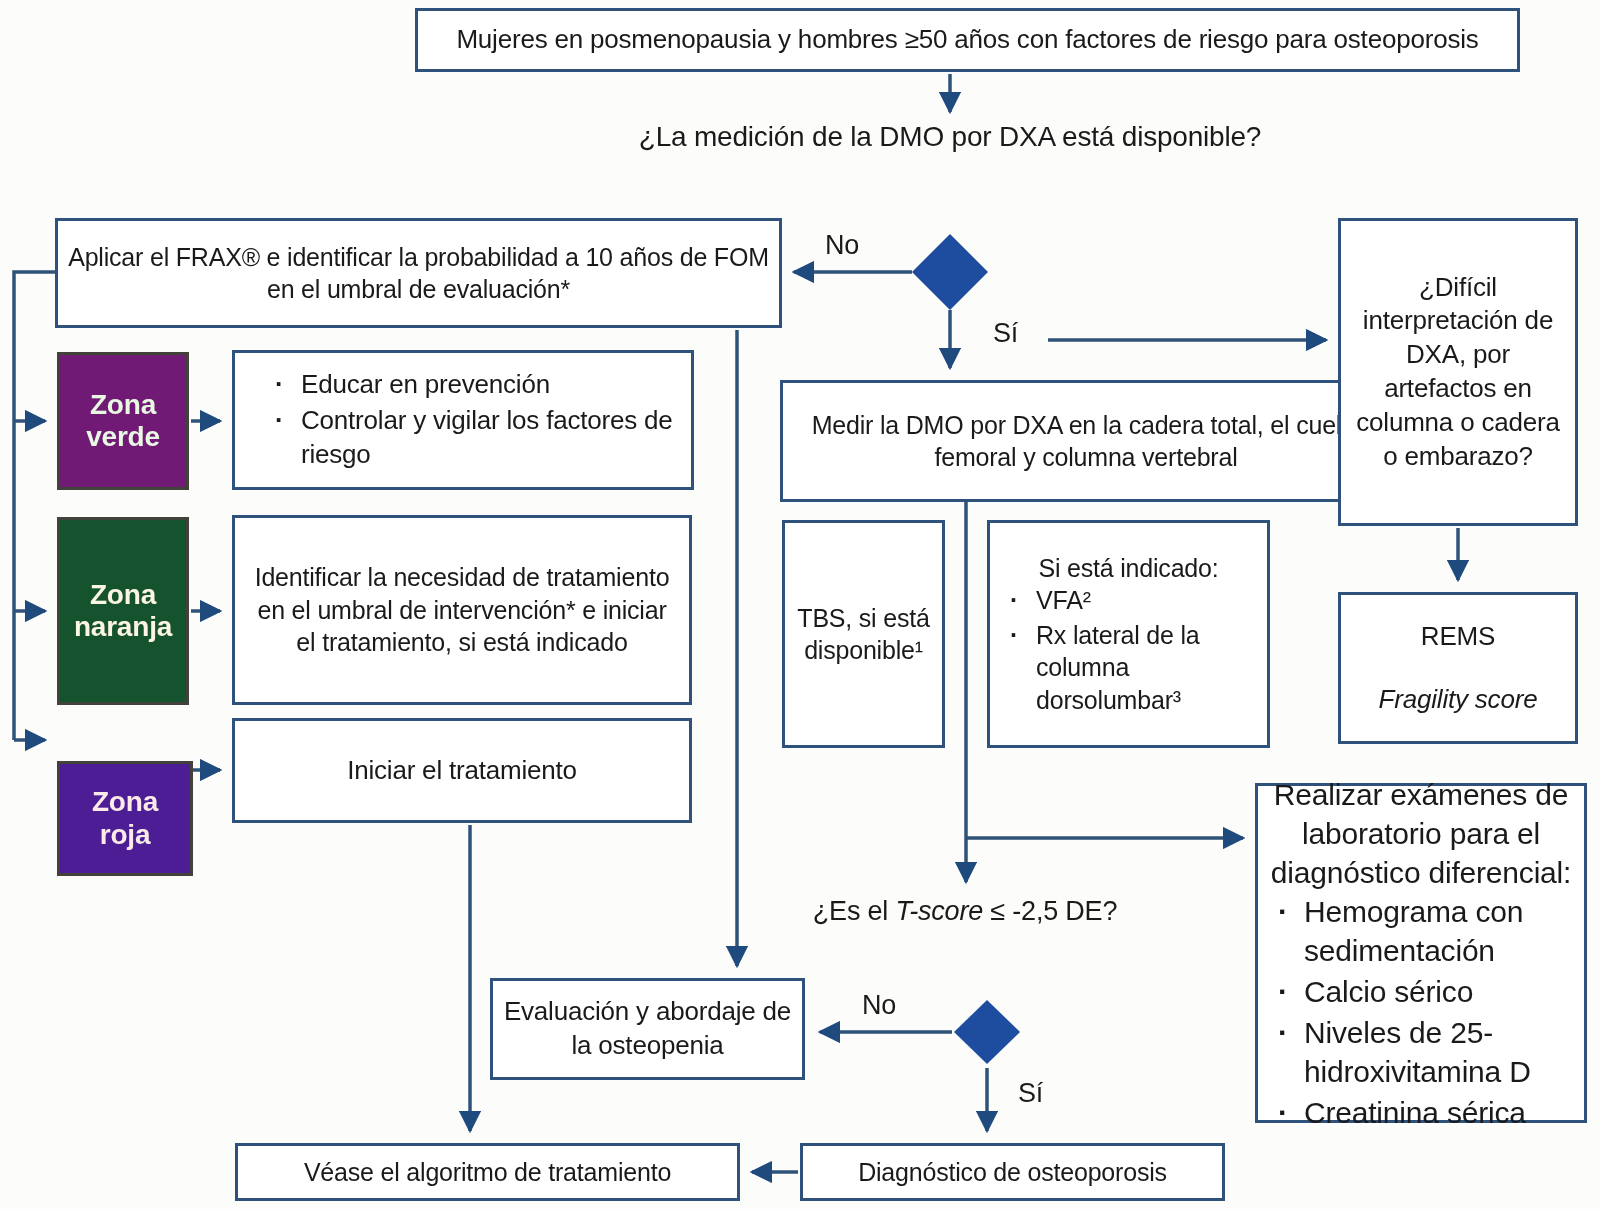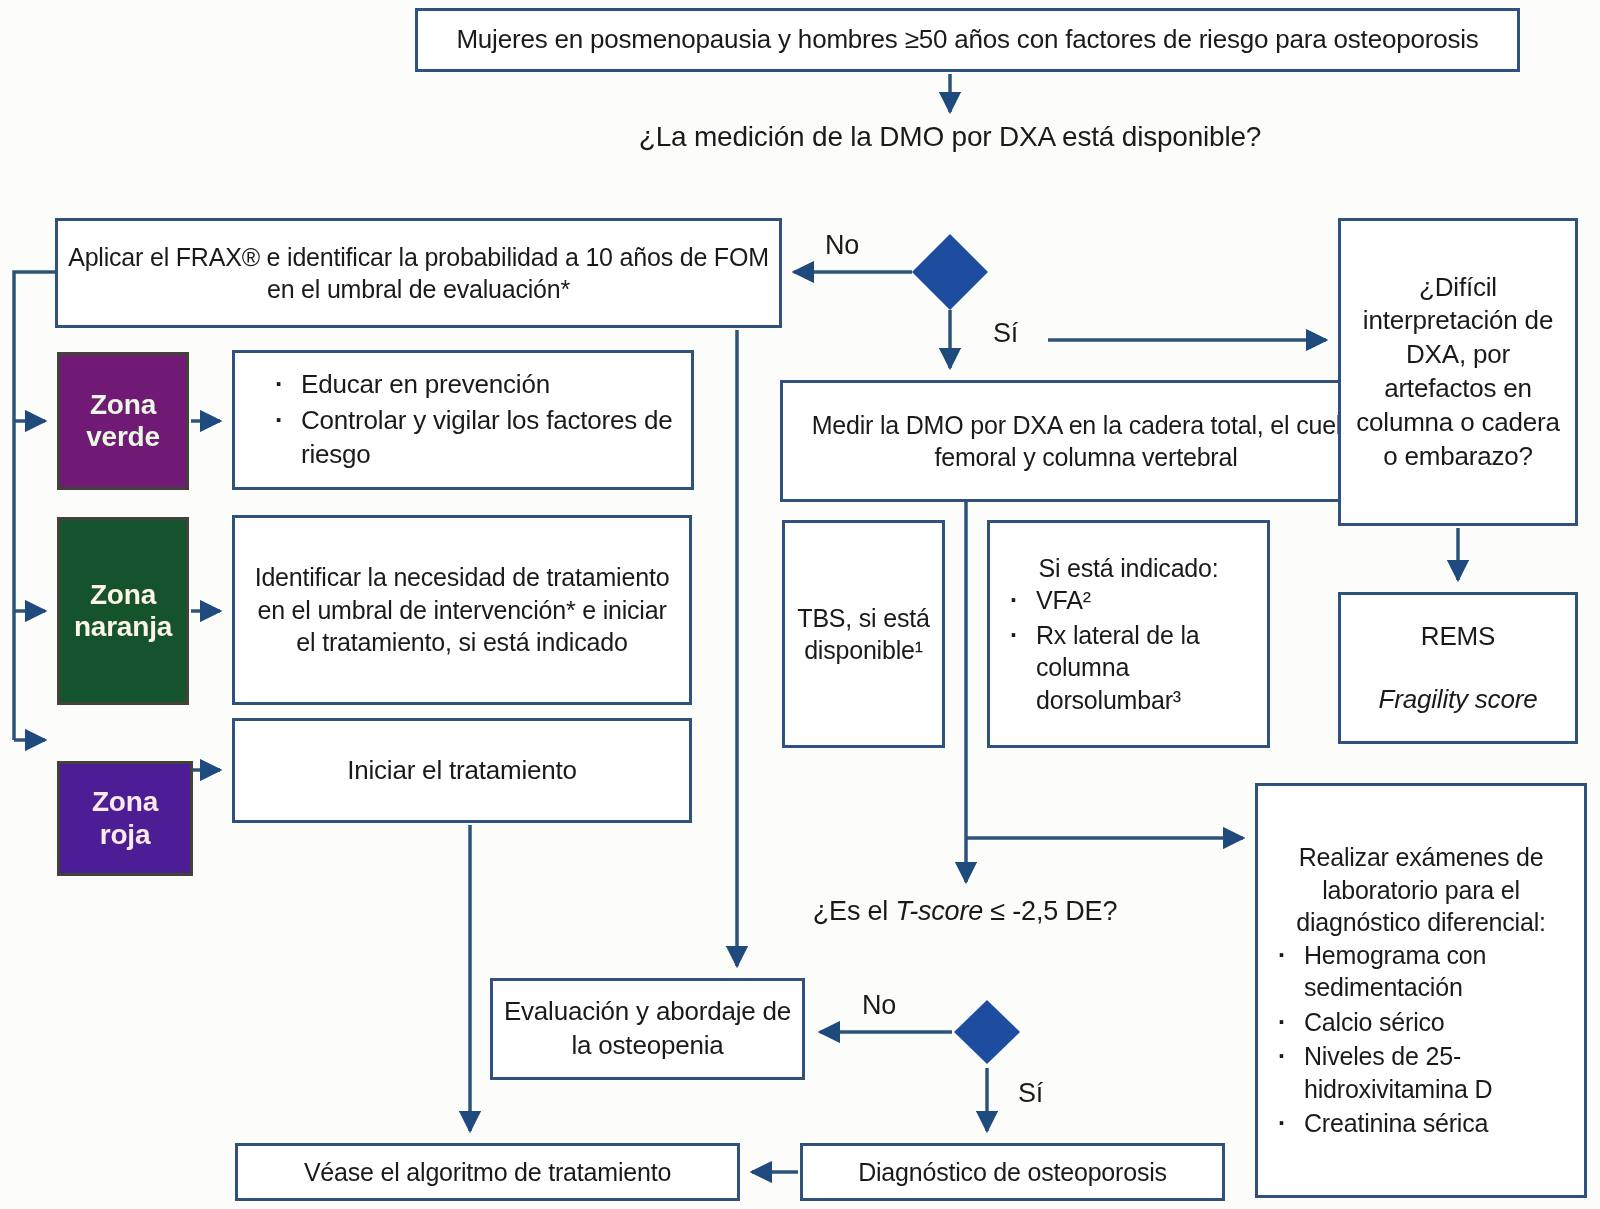--- a/index.html
+++ b/index.html
@@ -33,21 +33,21 @@
   #n-educar{left:232px;top:350px;width:462px;height:140px;align-items:flex-start;padding-left:30px;font-size:26px;}
   #n-identificar{left:232px;top:515px;width:460px;height:190px;font-size:25px;}
   #n-iniciar{left:232px;top:718px;width:460px;height:105px;font-size:26px;}
   #n-medir{left:780px;top:380px;width:612px;height:122px;font-size:25px;}
   #n-tbs{left:782px;top:520px;width:163px;height:228px;font-size:25px;}
   #n-indicado{left:987px;top:520px;width:283px;height:228px;font-size:25px;align-items:flex-start;}
   #n-dificil{left:1338px;top:218px;width:240px;height:308px;font-size:26px;}
   #n-rems{left:1338px;top:592px;width:240px;height:152px;font-size:26px;gap:29px;}
   #n-tscore{left:700px;top:895px;width:530px;font-size:27px;}
   #n-eval{left:490px;top:978px;width:315px;height:102px;font-size:26px;}
-  #n-realizar{left:1255px;top:783px;width:332px;height:415px;font-size:25px;align-items:flex-start;}
+  #n-realizar{left:1255px;top:783px;width:332px;height:340px;font-size:30px;align-items:flex-start;}
   #n-vease{left:235px;top:1143px;width:505px;height:58px;font-size:25px;}
   #n-diag{left:800px;top:1143px;width:425px;height:58px;font-size:25px;}
   #lb-no1{left:825px;top:230px;}
   #lb-si1{left:993px;top:318px;}
   #lb-no2{left:862px;top:990px;}
   #lb-si2{left:1018px;top:1078px;}
   .bullets{width:100%;display:flex;flex-direction:column;gap:2px;}
   .li{position:relative;padding-left:36px;text-align:left;line-height:1.3;}
   .li::before{content:"·";position:absolute;left:10px;font-weight:bold;}
   .hdr{width:100%;text-align:center;}

